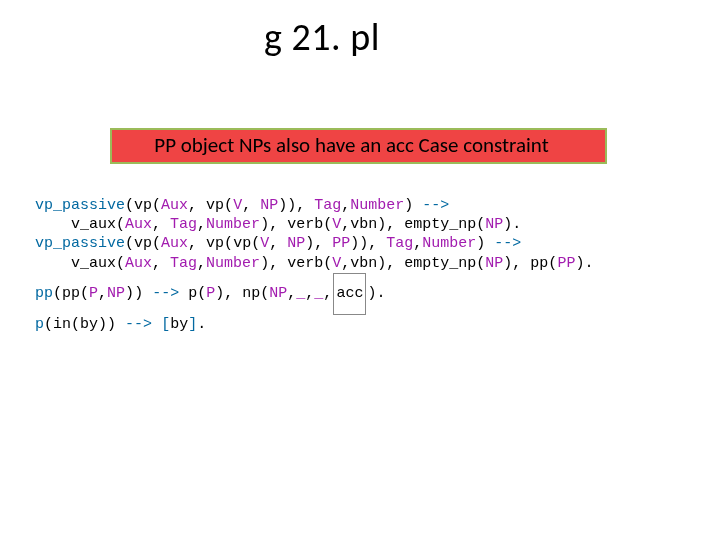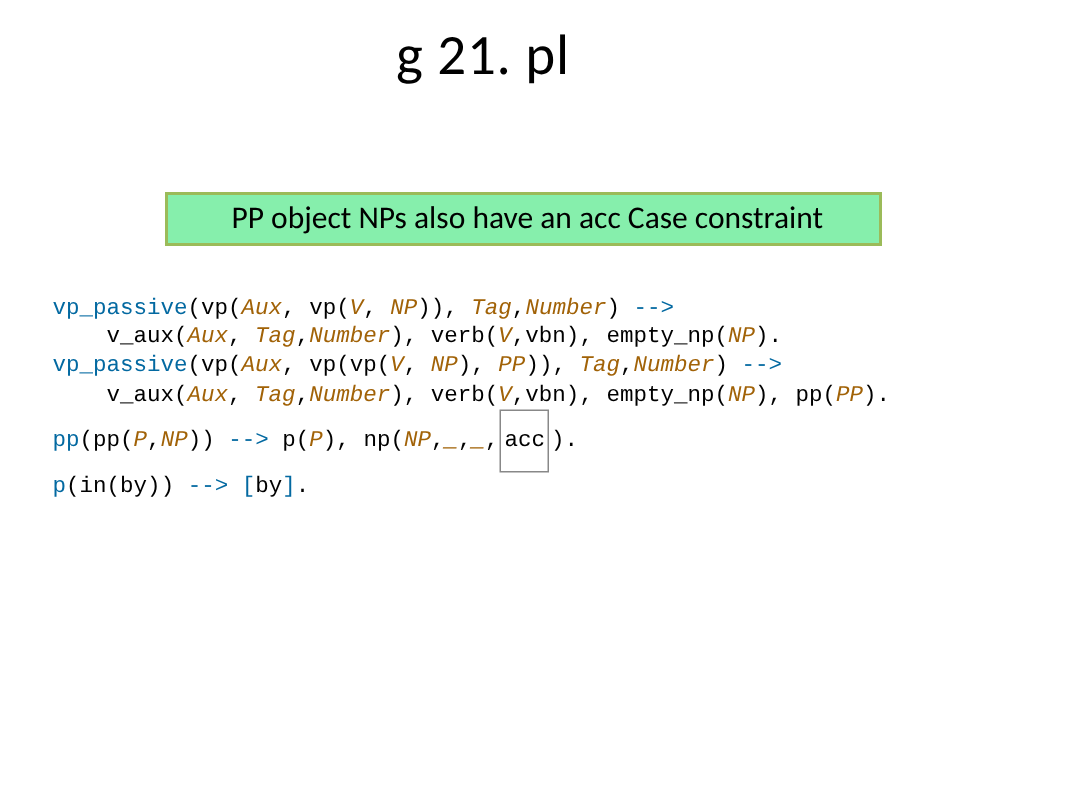--- a/index.html
+++ b/index.html
@@ -26,39 +26,39 @@
     font-size: 38px;
     font-weight: 400;
     letter-spacing: 0.5px;
   }
   .caption-box {
     position: absolute;
     top: 128px;
     left: 110px;
     width: 467px;
     border: 2px solid #9bbb59;
-    padding: 3px 1px 5px 6px;
+    padding: 3px 20px 5px 6px;
     font-size: 21px;
     line-height: 1.15;
     text-align: center;
     color: #000;
-    background: #86efac;
+    background: #ef4444;
   }
   .code {
     position: absolute;
     top: 196px;
     left: 35px;
     font-family: "Courier New", monospace;
     font-size: 15px;
     line-height: 1.28;
     white-space: pre;
     color: #000;
   }
   .kw   { color: #0369a1; }
-  .num  { color: #a16207; font-style: italic; }
+  .num  { color: #a21caf; }
   .box {
     display: inline-block;
     border: 1px solid #888;
     padding: 12px 2px;
     margin: 0 1px;
     line-height: 1.05;
   }
 </style>
 </head>
 <body>

